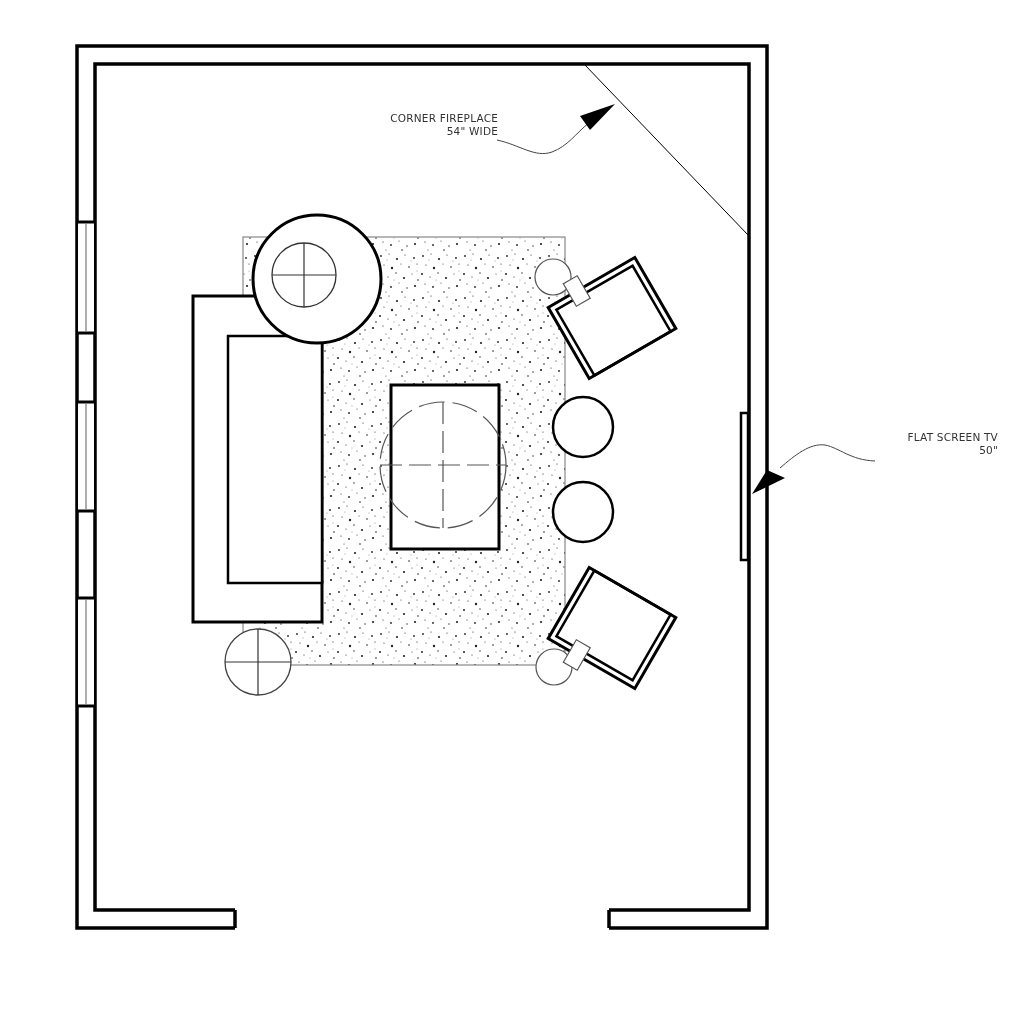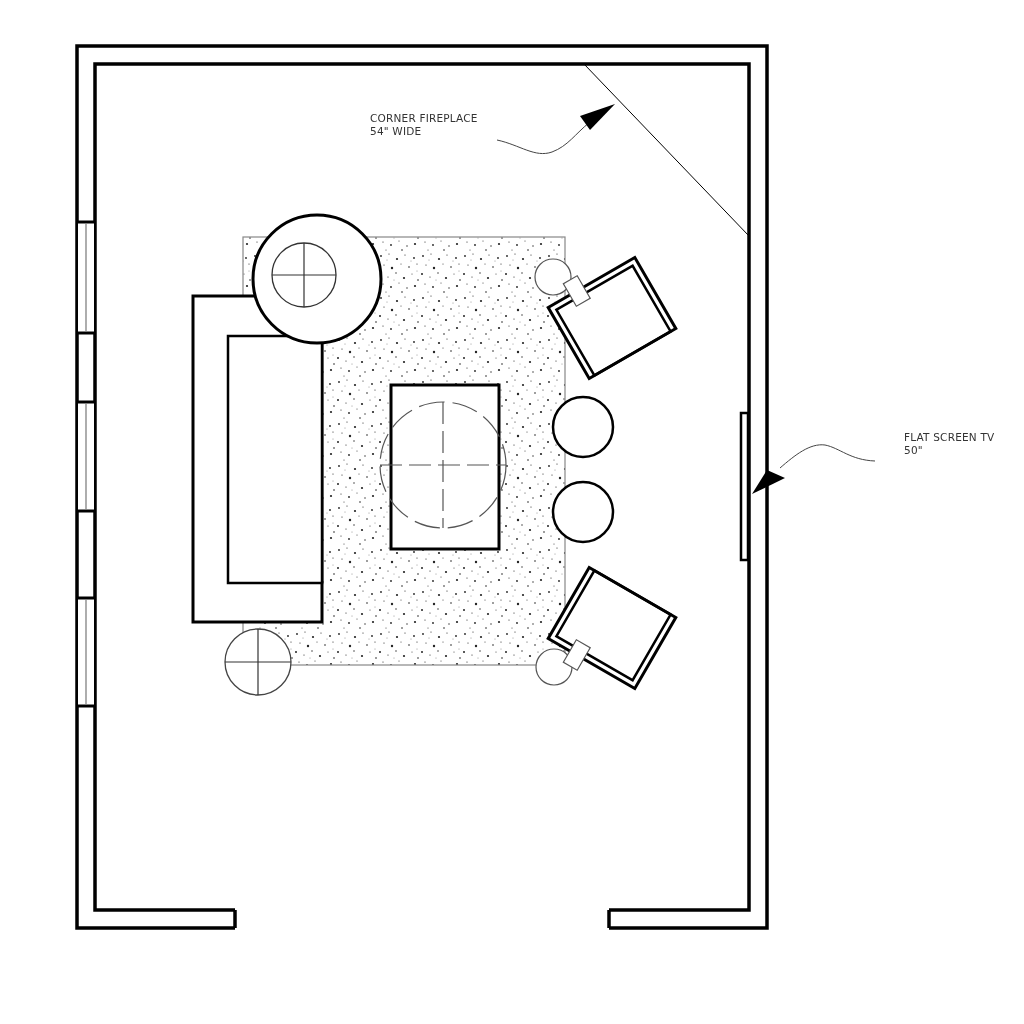--- a/index.html
+++ b/index.html
@@ -5,21 +5,21 @@
     html, body { margin: 0; padding: 0; background: #ffffff; }
     body { width: 1024px; height: 1024px; position: relative; overflow: hidden; }
     #plan { position: absolute; left: 0; top: 0; width: 1024px; height: 1024px; }
     .label {
       position: absolute;
       font-family: "DejaVu Sans", sans-serif;
       font-size: 10.5px;
       color: #333333;
       letter-spacing: 0.2px;
       line-height: 13px;
-      text-align: left;
+      text-align: right;
       white-space: nowrap;
     }
   </style>
 </head>
 <body>
 
 <svg id="plan" viewBox="0 0 1024 1024" xmlns="http://www.w3.org/2000/svg">
   <defs>
     <pattern id="speckle" width="42" height="42" patternUnits="userSpaceOnUse">
       <rect width="42" height="42" fill="#ffffff"></rect>
@@ -149,16 +149,16 @@
     <path d="M875,461 C850,460 840,448 825,445 C810,443 795,455 780,468" fill="none" stroke="#444" stroke-width="1"></path>
     <polygon points="752,494 767,470 785,478" fill="#000"></polygon>
   </g>
 </svg>
 
 <div class="label" style="left:370px; top:112px; width:128px;">
   <div>CORNER FIREPLACE</div>
   <div>54" WIDE</div>
 </div>
 
-<div class="label" style="left:904px; top:431px; width:118px;">
+<div class="label" style="left:880px; top:431px; width:118px;">
   <div>FLAT SCREEN TV</div>
   <div>50"</div>
 </div>
 
 </body></html>

